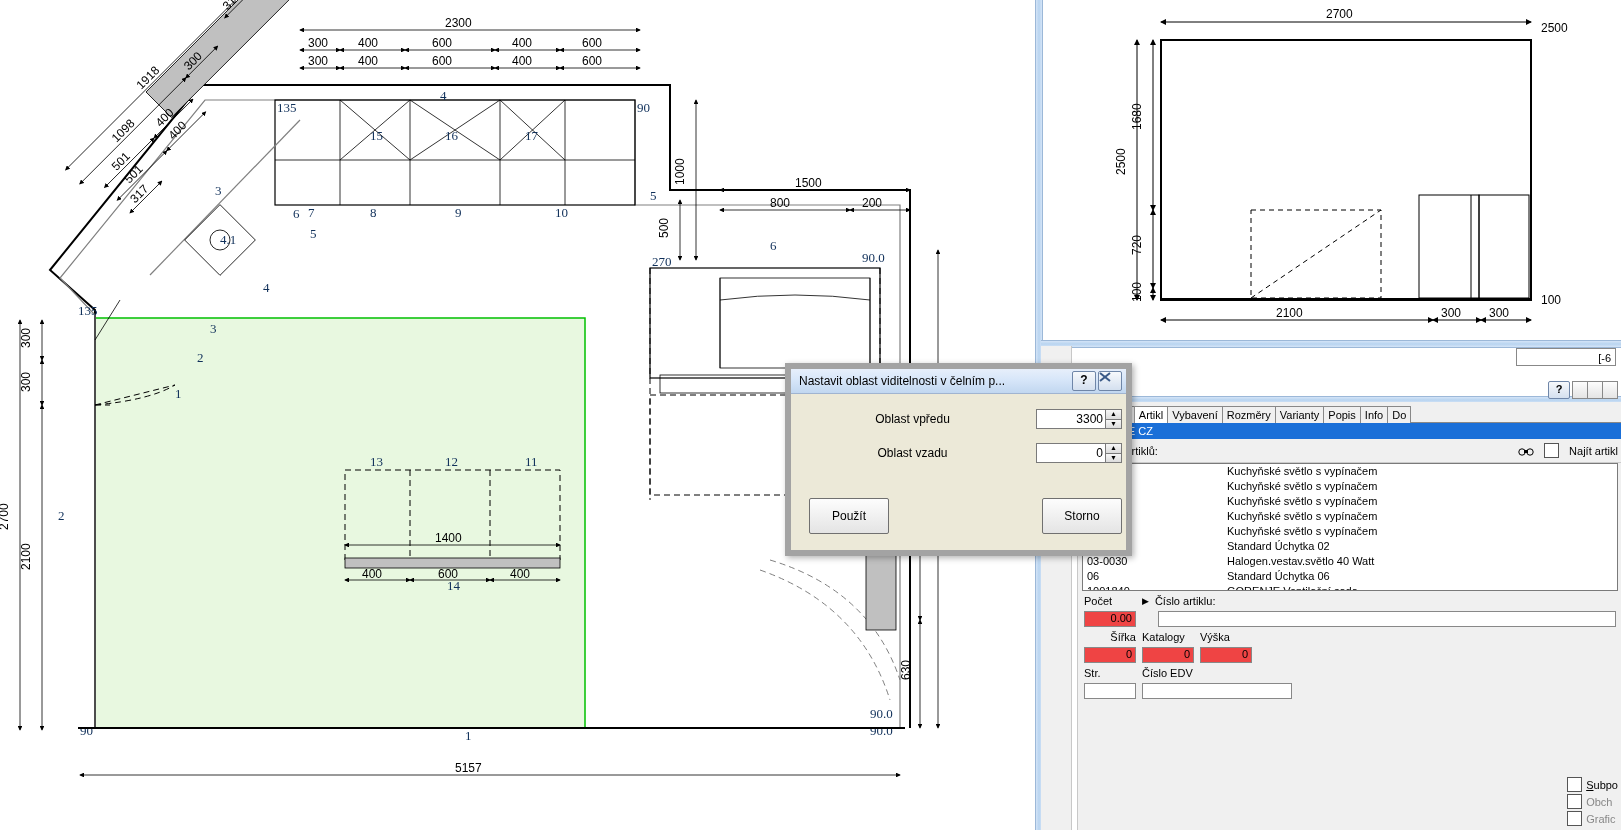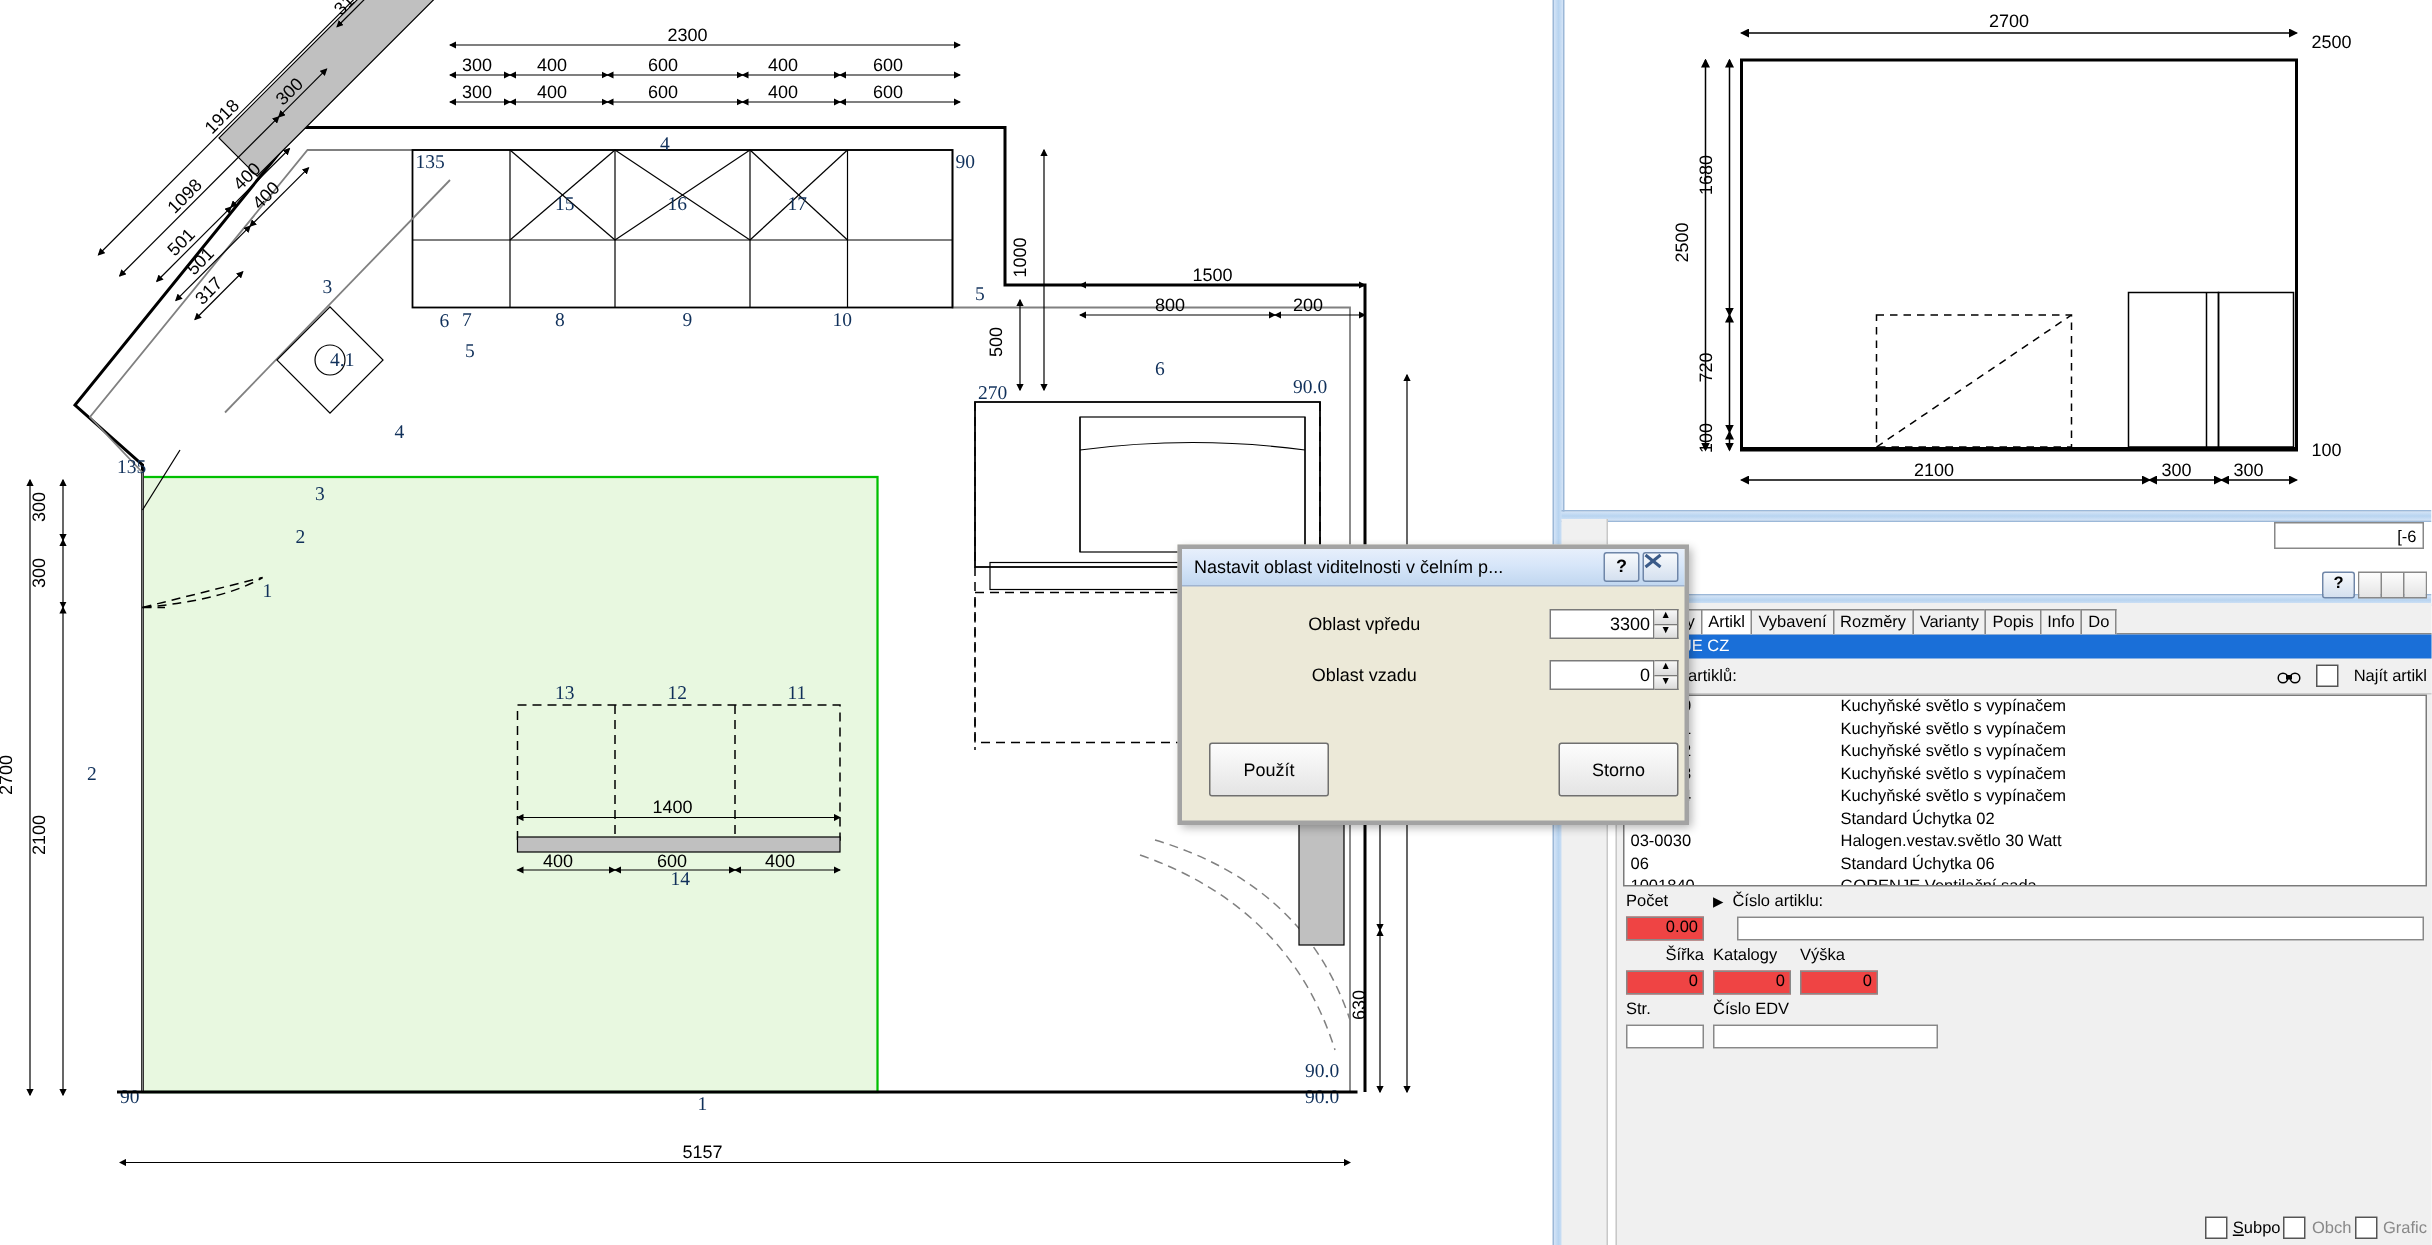--- a/index.html
+++ b/index.html
@@ -52,21 +52,21 @@
     background: linear-gradient(to bottom, #d4e4f7, #b8d4f0, #d4e4f7);
     border-top: 1px solid #9cb8d8;
     border-bottom: 1px solid #9cb8d8;
   }
   .dialog {
     position: absolute;
     left: 785px;
     top: 363px;
     width: 335px;
     background: #ece9d8;
-    border: 3px solid #a3a3a3;
+    border: 6px solid #a3a3a3;
     box-shadow: 2px 2px 6px rgba(0,0,0,0.3);
     font-size: 12px;
   }
   .titlebar {
     background: linear-gradient(to bottom, #e7effb 0%, #d7e6f9 45%, #c1d7f0 100%);
     height: 24px;
     border-bottom: 1px solid #a0b4d0;
     display: flex;
     align-items: center;
     padding: 0 4px 0 8px;
@@ -281,21 +281,21 @@
     background: #fff;
     height: 16px;
     padding: 0 3px;
     box-sizing: border-box;
   }
   .right-checks {
     position: absolute;
     right: 4px;
     bottom: 4px;
     display: flex;
-    flex-direction: row;
+    flex-direction: column;
     gap: 2px;
   }
   .right-checks .rc { display:flex; align-items:center; gap:4px; color:#888; }
   .right-checks .rc.enabled { color:#000; }
   
   .left-scroll {
     position:absolute;
     left:1041px; top:346px;
     width:30px; height: 484px;
     background:#f0f0f0;
@@ -630,21 +630,21 @@
           <div class="row">
             <span class="c1">01-0224</span>
             <span class="c2">Kuchyňské světlo s vypínačem</span>
           </div>
           <div class="row">
             <span class="c1">02</span>
             <span class="c2">Standard Úchytka 02</span>
           </div>
           <div class="row">
             <span class="c1">03-0030</span>
-            <span class="c2">Halogen.vestav.světlo 30 Watt</span>
+            <span class="c2">Halogen.vestav.světlo 40 Watt</span>
           </div>
           <div class="row">
             <span class="c1">06</span>
             <span class="c2">Standard Úchytka 06</span>
           </div>
           <div class="row">
             <span class="c1">1001840</span>
             <span class="c2">GORENJE Ventilační sada</span>
           </div>
         </div>

